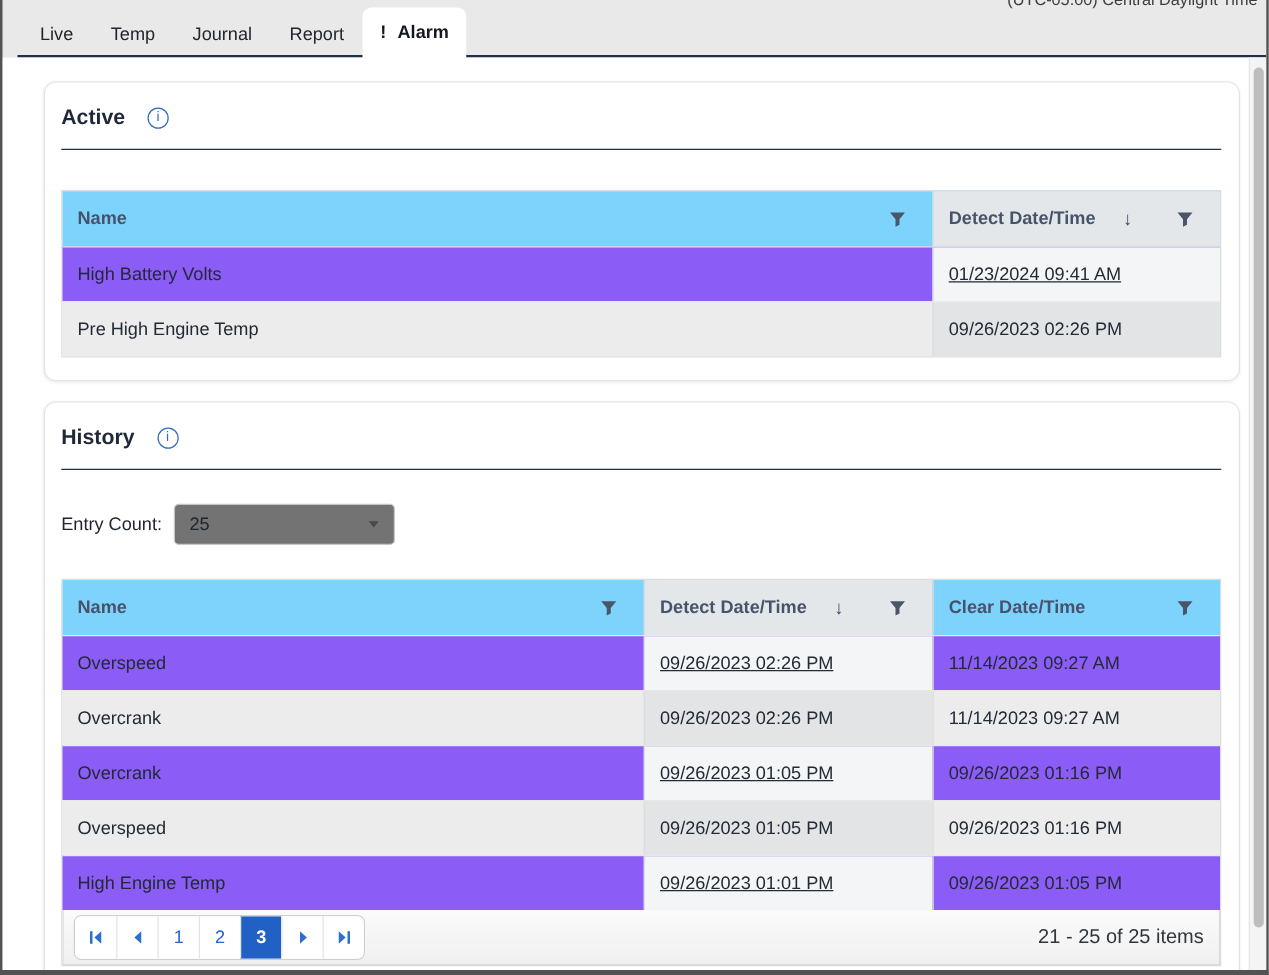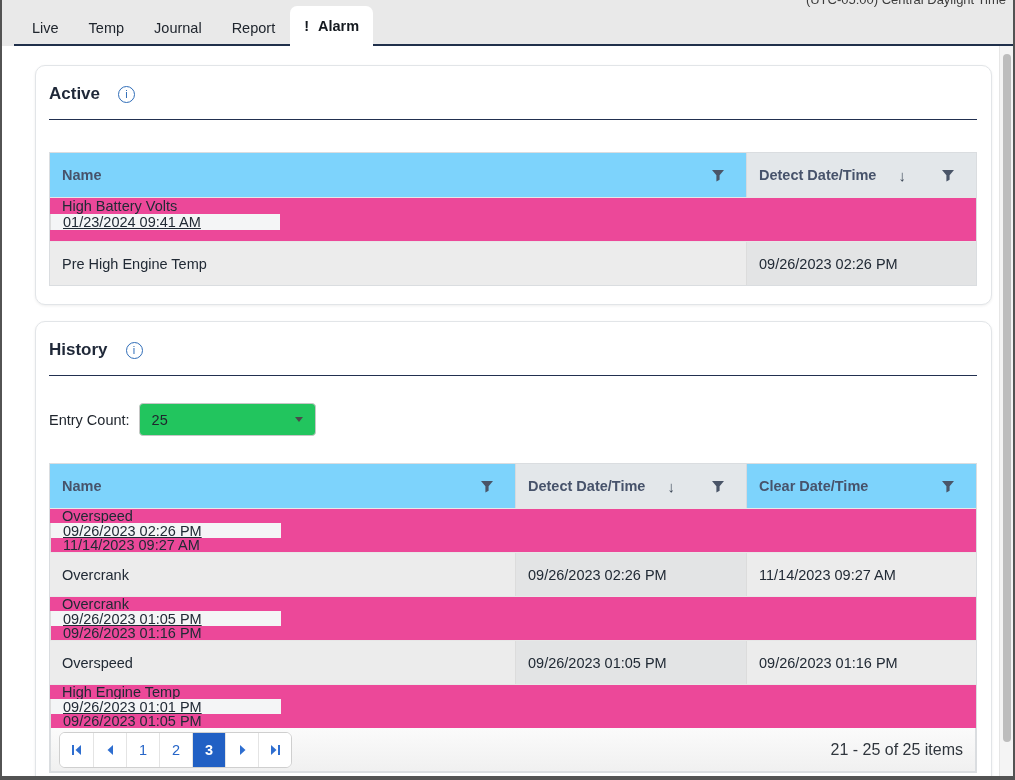--- a/index.html
+++ b/index.html
@@ -64,37 +64,37 @@
   .hcell.sorted{ background:#e3e7ea; }
   .sort-arrow{ margin-left:22px; font-size:15px; font-weight:normal; color:#3f4a5a; }
   .spacer{ flex:1; }
   .filter-btn{ cursor:pointer; display:flex; align-items:center; margin-right:11px; }
   .grid-row{ display:flex; height:44px; border-top:1px solid #e7e7e7; }
   .cell{
     display:flex; align-items:center; padding:0 12px; font-size:14.5px; color:#212a35;
     overflow:hidden; white-space:nowrap;
   }
   .cell + .cell{ border-left:1px solid #dcdcdc; }
-  .grid-row.even{ background:#ec4899;flex-direction:column; }
+  .grid-row.even{ background:#8b5cf6; }
   .grid-row.odd{ background:#ececec; }
   .grid-row.even .cell.sorted{ background:#f4f5f6;text-decoration:underline; }
   .grid-row.odd .cell.sorted{ background:#e3e4e5; }
 
   
   .col-name-a{ width:696px; }
   .col-detect-a{ width:230px; }
   .col-name-h{ width:465px; }
   .col-detect-h{ width:231px; }
   .col-clear-h{ width:230px; }
 
   
   .entry-row{ display:flex; align-items:center; margin-top:27px; }
   .entry-label{ font-size:14.5px; color:#20262e; }
   .dropdown{
-    margin-left:9px; width:177px; height:33px; background:#22c55e;
+    margin-left:9px; width:177px; height:33px; background:#737373;
     border:1px solid #c6c6c6; border-radius:4px; display:flex; align-items:center;
     padding:0 12px; cursor:pointer;
   }
   .dropdown-value{ font-size:14.5px; color:#20262e; }
   .caret{
     margin-left:auto; width:0; height:0;
     border-left:4.5px solid transparent; border-right:4.5px solid transparent;
     border-top:5.5px solid #4a4a4a;
   }
 

